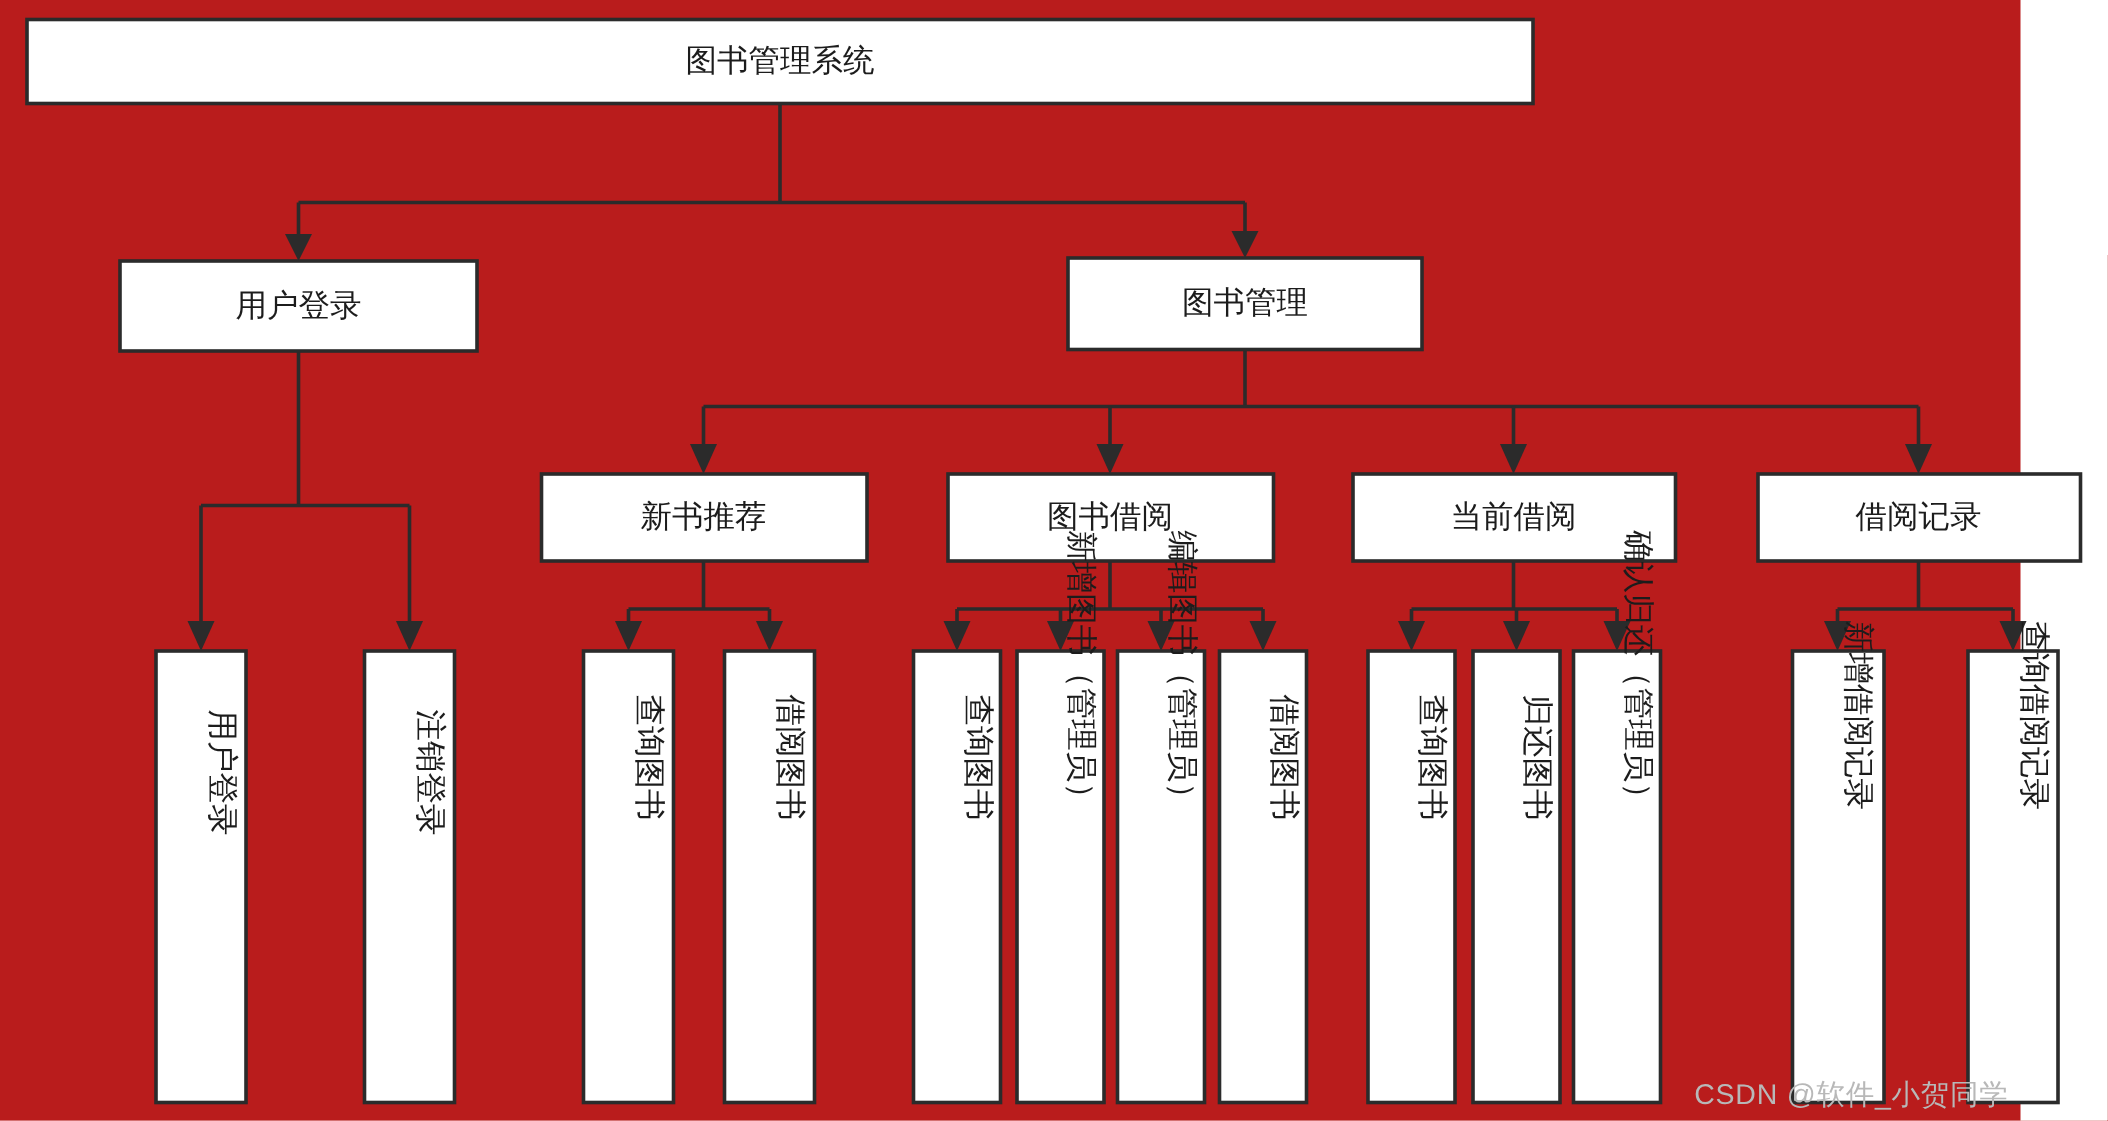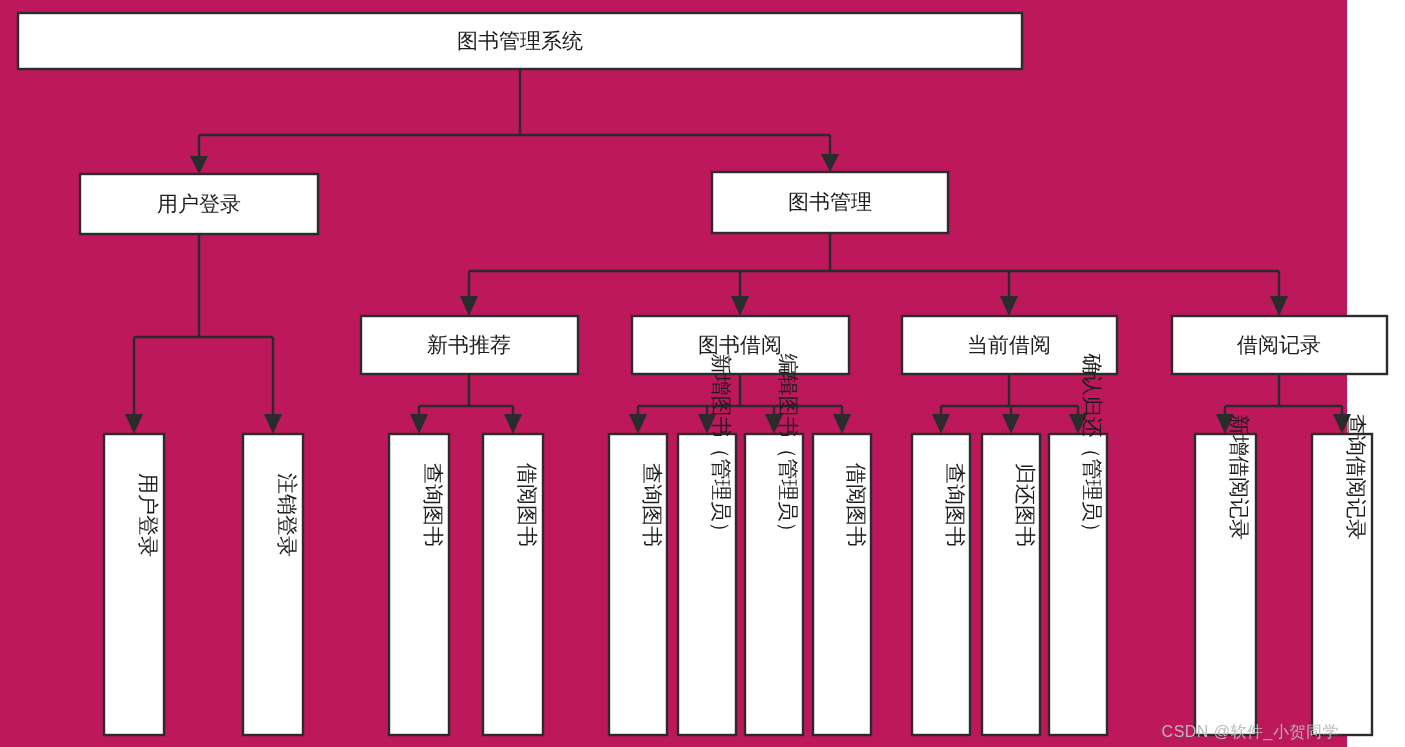--- a/index.html
+++ b/index.html
@@ -1,37 +1,37 @@
 <!DOCTYPE html>
 <html><head>
 <meta charset="utf-8">
 <style>
   html,body{margin:0;padding:0;background:#ffffff;}
   body{
     width:1405px;height:747px;
     font-family:"Liberation Sans","DejaVu Sans",sans-serif;
     overflow:hidden;
   }
-  #diagram-root{position:relative;width:1347px;height:747px;background:#be185d;}
+  #diagram-root{position:relative;width:1347px;height:747px;background:#b91c1c;}
   svg.canvas{position:absolute;left:0;top:0;width:1405px;height:747px;display:block;}
   .nodebox{fill:#ffffff;stroke:#2b2b2b;stroke-width:2.4;}
   .edge{stroke:#2b2b2b;stroke-width:2.4;fill:none;stroke-linecap:butt;}
   .arrowhead{fill:#2b2b2b;stroke:none;}
   .label-h{
     font-family:"Liberation Sans","DejaVu Sans",sans-serif;
     font-size:21px;fill:#1c1c1c;dominant-baseline:middle;text-anchor:middle;
   }
   .label-v{
     font-family:"Liberation Sans","DejaVu Sans",sans-serif;
     font-size:21px;fill:#1c1c1c;text-anchor:middle;
   }
   .watermark{
     position:absolute;right:8px;bottom:4px;
     font-family:"Liberation Sans","DejaVu Sans",sans-serif;
-    font-size:16px;color:#b8b8b8;white-space:nowrap;letter-spacing:.5px;
+    font-size:19px;color:#b8b8b8;white-space:nowrap;letter-spacing:.5px;
   }
 </style>
 </head>
 <body>
 
 <div id="diagram-root">
 
   <svg class="canvas" viewBox="0 0 1405 747" xmlns="http://www.w3.org/2000/svg">
 
     <defs>

